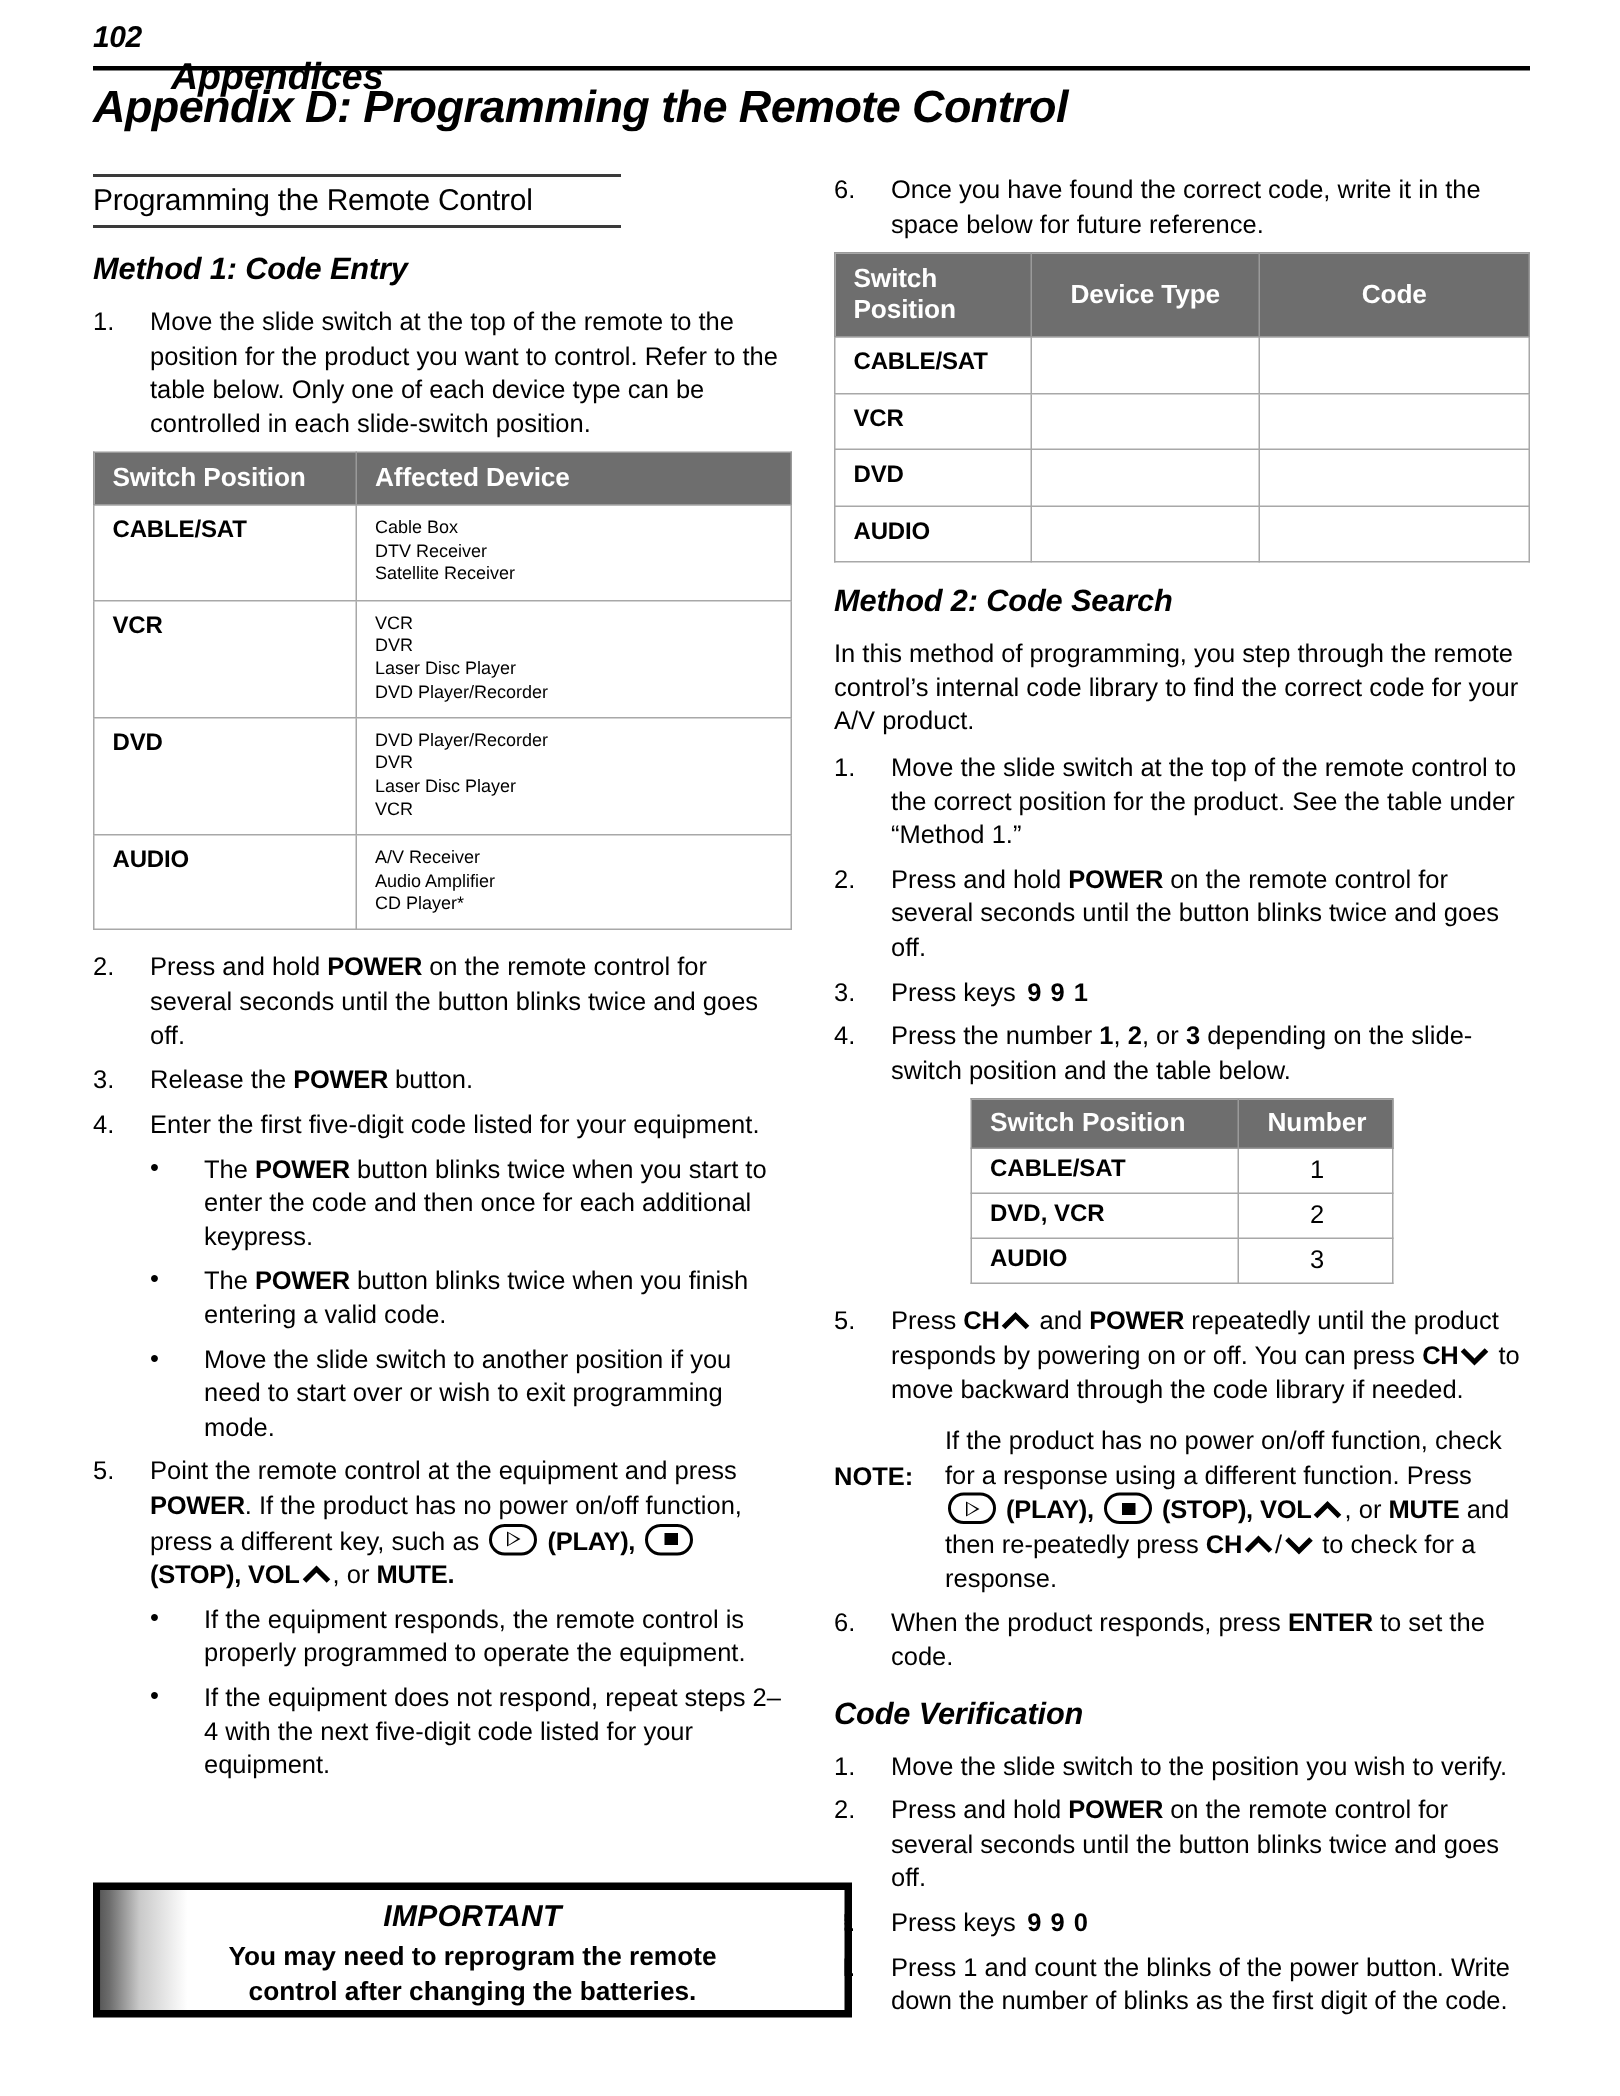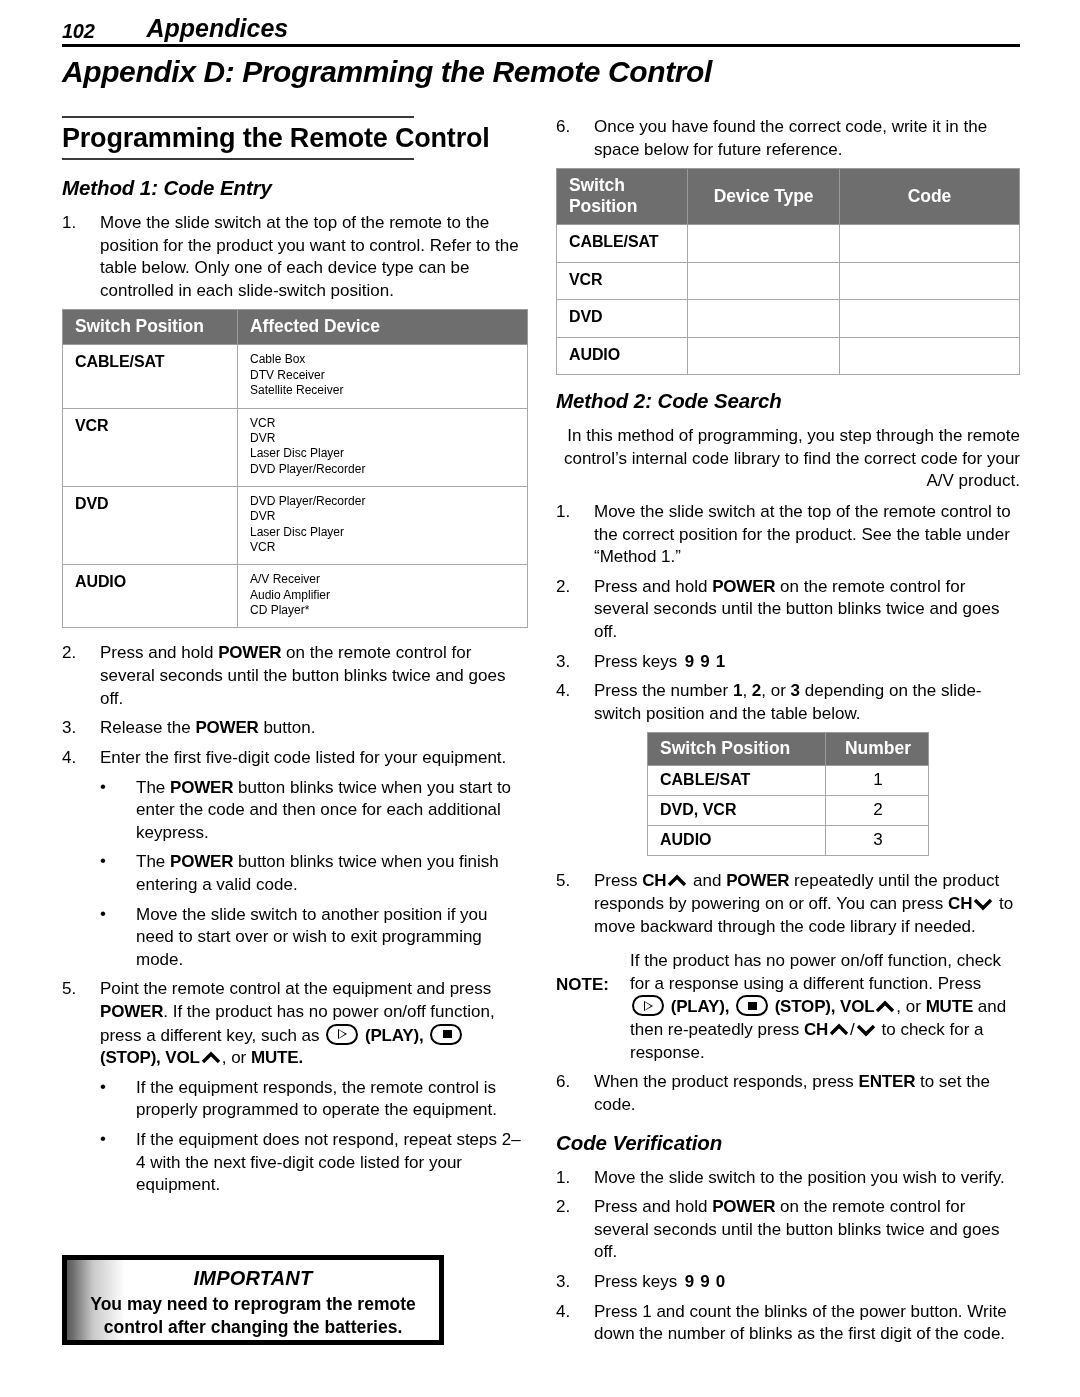--- a/index.html
+++ b/index.html
@@ -23,21 +23,22 @@
     box-sizing: border-box;
   }
 
   
   .running-head {
     position: absolute;
     left: 62px;
     top: 14px;
     width: 958px;
     display: flex;
-    align-items: flex-end;
+    align-items: flex-start;
+    flex-direction: column;
   }
   .folio {
     font-weight: bold;
     font-size: 20px;
     font-style: italic;
     letter-spacing: -0.3px;
   }
   .running-title {
     font-weight: bold;
     font-style: italic;
@@ -89,40 +90,39 @@
     width: 352px;
     margin-bottom: 5px;
   }
   .rule-bot {
     height: 2px;
     background: #3a3a3a;
     width: 352px;
     margin-top: 4px;
   }
   .sect-head {
-    font-size: 27px;
-    font-weight: bold;
+    font-size: 20px;
+    font-weight: normal;
     letter-spacing: -0.2px;
   }
   .subhead {
     font-size: 20.5px;
     font-weight: bold;
     font-style: italic;
     margin-top: 16px;
     margin-bottom: 12px;
     letter-spacing: -0.1px;
   }
   .subhead.tight { margin-top: 14px; }
 
   
   .para {
     font-size: 17px;
     line-height: 1.33;
     margin-bottom: 8px;
-    text-align: right;
   }
   ol.steps, ul.bullets {
     list-style: none;
     margin: 0;
     padding: 0;
   }
   li.step {
     position: relative;
     font-size: 17px;
     line-height: 1.33;
@@ -304,21 +304,21 @@
     font-stretch: condensed;
     font-size: 16px;
   }
   table#table-switch-number td.numcell { text-align: center; }
 
   
   .important-box {
     position: absolute;
     left: 62px;
     top: 1255px;
-    width: 382px;
+    width: 506px;
     height: 90px;
     border: 5px solid #000;
     box-sizing: border-box;
     background: linear-gradient(to right, #5a5a5a 0px, #6d6d6d 6px, #c9c9c9 26px, #ffffff 58px, #ffffff 100%);
     padding: 7px 12px 9px 12px;
   }
   .important-title {
     text-align: center;
     font-size: 20px;
     font-weight: bold;

